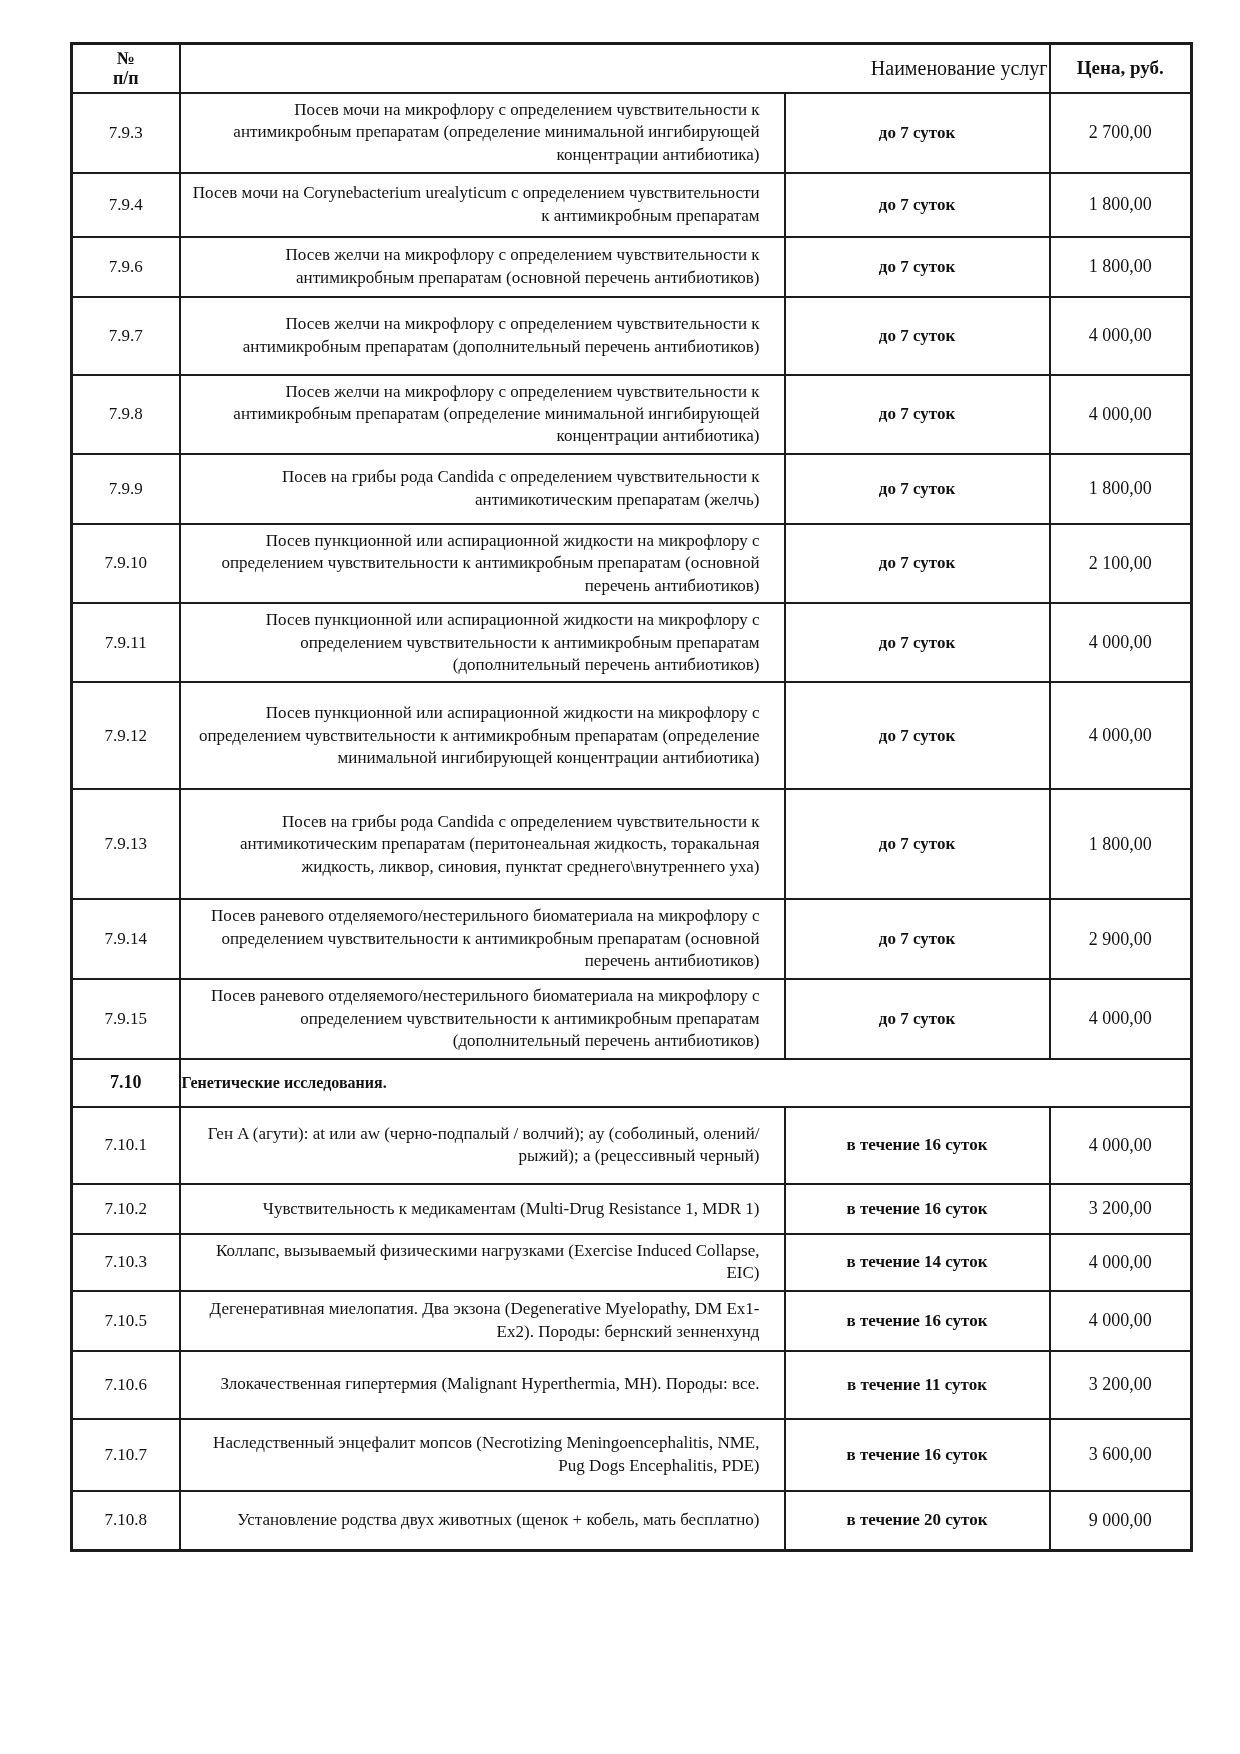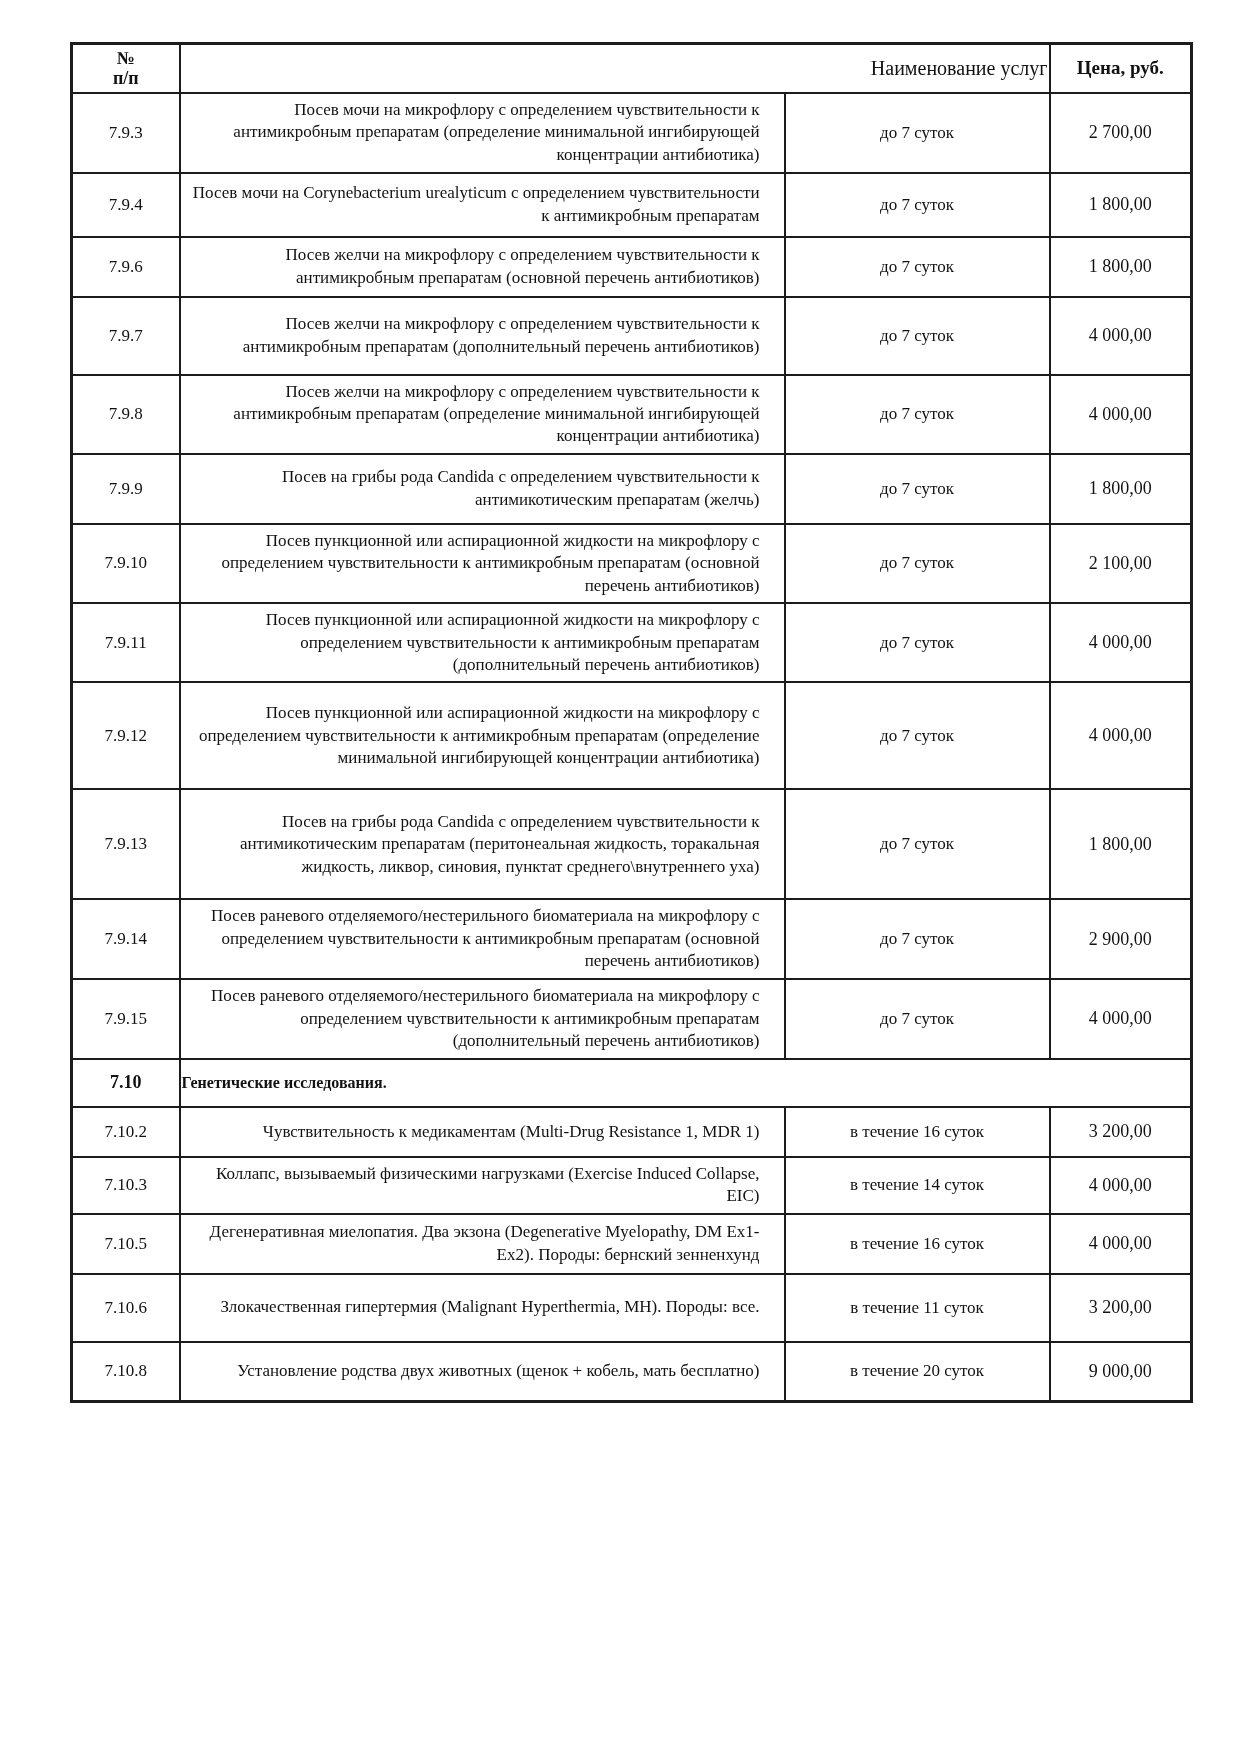--- a/index.html
+++ b/index.html
@@ -58,20 +58,21 @@
   td.col-name {
     text-align: right;
     padding: 5px 24px 5px 8px;
     font-size: 17px;
     line-height: 1.32;
   }
   td.col-term {
     text-align: center;
     font-size: 17px;
     white-space: nowrap;
+    font-weight: bold;
   }
   td.col-price {
     text-align: center;
     font-size: 18px;
     white-space: nowrap;
   }
   td.section-cell {
     text-align: left;
     font-weight: bold;
     font-size: 16px;
@@ -168,20 +169,26 @@
         <tr style="height: 80px;">
           <td class="col-num">7.9.15</td>
           <td class="col-name">Посев раневого отделяемого/нестерильного биоматериала на микрофлору с определением чувствительности к антимикробным препаратам (дополнительный перечень антибиотиков)</td>
           <td class="col-term">до 7 суток</td>
           <td class="col-price">4 000,00</td>
         </tr>
         <tr style="height: 48px;">
           <td class="col-num bold">7.10</td>
           <td colspan="3" class="section-cell">Генетические исследования.</td>
         </tr>
+        <tr style="height: 77px;">
+          <td class="col-num">7.10.1</td>
+          <td class="col-name">Ген A (агути): at или aw (черно-подпалый / волчий); ay (соболиный, олений/рыжий); a (рецессивный черный)</td>
+          <td class="col-term">в течение 16 суток</td>
+          <td class="col-price">4 000,00</td>
+        </tr>
         <tr style="height: 50px;">
           <td class="col-num">7.10.2</td>
           <td class="col-name">Чувствительность к медикаментам (Multi-Drug Resistance 1, MDR 1)</td>
           <td class="col-term">в течение 16 суток</td>
           <td class="col-price">3 200,00</td>
         </tr>
         <tr style="height: 44px;">
           <td class="col-num">7.10.3</td>
           <td class="col-name">Коллапс, вызываемый физическими нагрузками (Exercise Induced Collapse, EIC)</td>
           <td class="col-term">в течение 14 суток</td>
@@ -192,20 +199,26 @@
           <td class="col-name">Дегенеративная миелопатия. Два экзона (Degenerative Myelopathy, DM Ex1- Ex2). Породы: бернский зенненхунд</td>
           <td class="col-term">в течение 16 суток</td>
           <td class="col-price">4 000,00</td>
         </tr>
         <tr style="height: 68px;">
           <td class="col-num">7.10.6</td>
           <td class="col-name">Злокачественная гипертермия (Malignant Hyperthermia, MH). Породы: все.</td>
           <td class="col-term">в течение 11 суток</td>
           <td class="col-price">3 200,00</td>
         </tr>
+        <tr style="height: 72px;">
+          <td class="col-num">7.10.7</td>
+          <td class="col-name">Наследственный энцефалит мопсов (Necrotizing Meningoencephalitis, NME, Pug Dogs Encephalitis, PDE)</td>
+          <td class="col-term">в течение 16 суток</td>
+          <td class="col-price">3 600,00</td>
+        </tr>
         <tr style="height: 60px;">
           <td class="col-num">7.10.8</td>
           <td class="col-name">Установление родства двух животных (щенок + кобель, мать бесплатно)</td>
           <td class="col-term">в течение 20 суток</td>
           <td class="col-price">9 000,00</td>
         </tr>
       </tbody>
   </table>
 </div>
 

